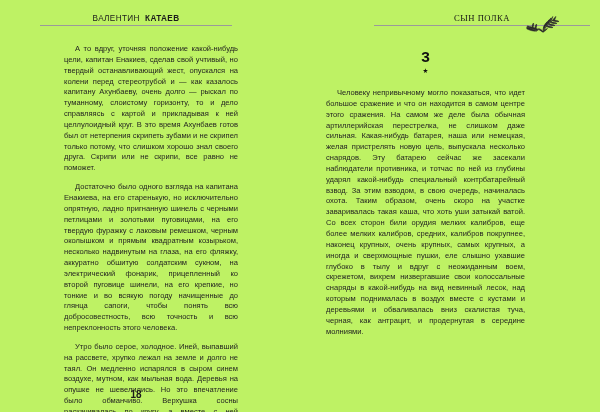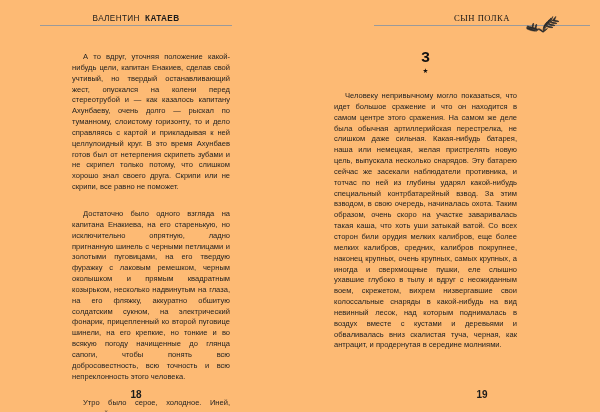--- a/index.html
+++ b/index.html
@@ -5,21 +5,21 @@
 <style>
   html, body {
     margin: 0;
     padding: 0;
     background: #ffffff;
   }
   #spread {
     position: relative;
     width: 600px;
     height: 412px;
-    background: #fdba74;
+    background: #bef264;
     overflow: hidden;
     font-family: "Liberation Sans", sans-serif;
     color: #1b1b1b;
   }
   .page {
     position: absolute;
     top: 0;
     height: 412px;
     box-sizing: border-box;
   }
@@ -90,21 +90,21 @@
     text-align: justify;
     text-justify: inter-word;
     color: #1f1f1f;
     hyphens: manual;
   }
   .page-left  .column { left: 56px; width: 190px; }
   .page-right .column { left: 318px; width: 215px; }
   .page-right .column { left: 18px; width: 215px; }
 
   .column p {
-    margin: 16px;
+    margin: 8px;
     text-indent: 11px;
   }
   .column p.cont {
     text-indent: 0;
   }
   .column p.last-line-nojust {
     text-align-last: left;
   }
 
   
@@ -200,16 +200,15 @@
     <div class="column">
 
       <div class="chapter">
         <div class="chapter-number">3</div>
         <div class="chapter-star">★</div>
       </div>
 
       <p class="last-line-nojust">Человеку непривычному могло показаться, что идет большое сражение и что он находится в самом центре этого сражения. На самом же деле была обычная артиллерийская перестрелка, не слишком даже сильная. Какая-нибудь батарея, наша или немецкая, желая пристрелять новую цель, выпускала несколько снарядов. Эту батарею сейчас же засекали наблюдатели противника, и тотчас по ней из глубины ударял какой-нибудь специальный контрбатарейный взвод. За этим взводом, в свою очередь, начиналась охота. Таким образом, очень скоро на участке заваривалась такая каша, что хоть уши затыкай ватой. Со всех сторон били орудия мелких калибров, еще более мелких калибров, средних, калибров покрупнее, наконец крупных, очень крупных, самых крупных, а иногда и сверхмощные пушки, еле слышно ухавшие глубоко в тылу и вдруг с неожиданным воем, скрежетом, вихрем низвергавшие свои колоссальные снаряды в какой-нибудь на вид невинный лесок, над которым поднималась в воздух вместе с кустами и деревьями и обваливалась вниз скалистая туча, черная, как антрацит, и продернутая в середине молниями.</p>
     </div>
 
-    <div class="folio">19</div>
   </div>
 
 </div>
 
 </body></html>

